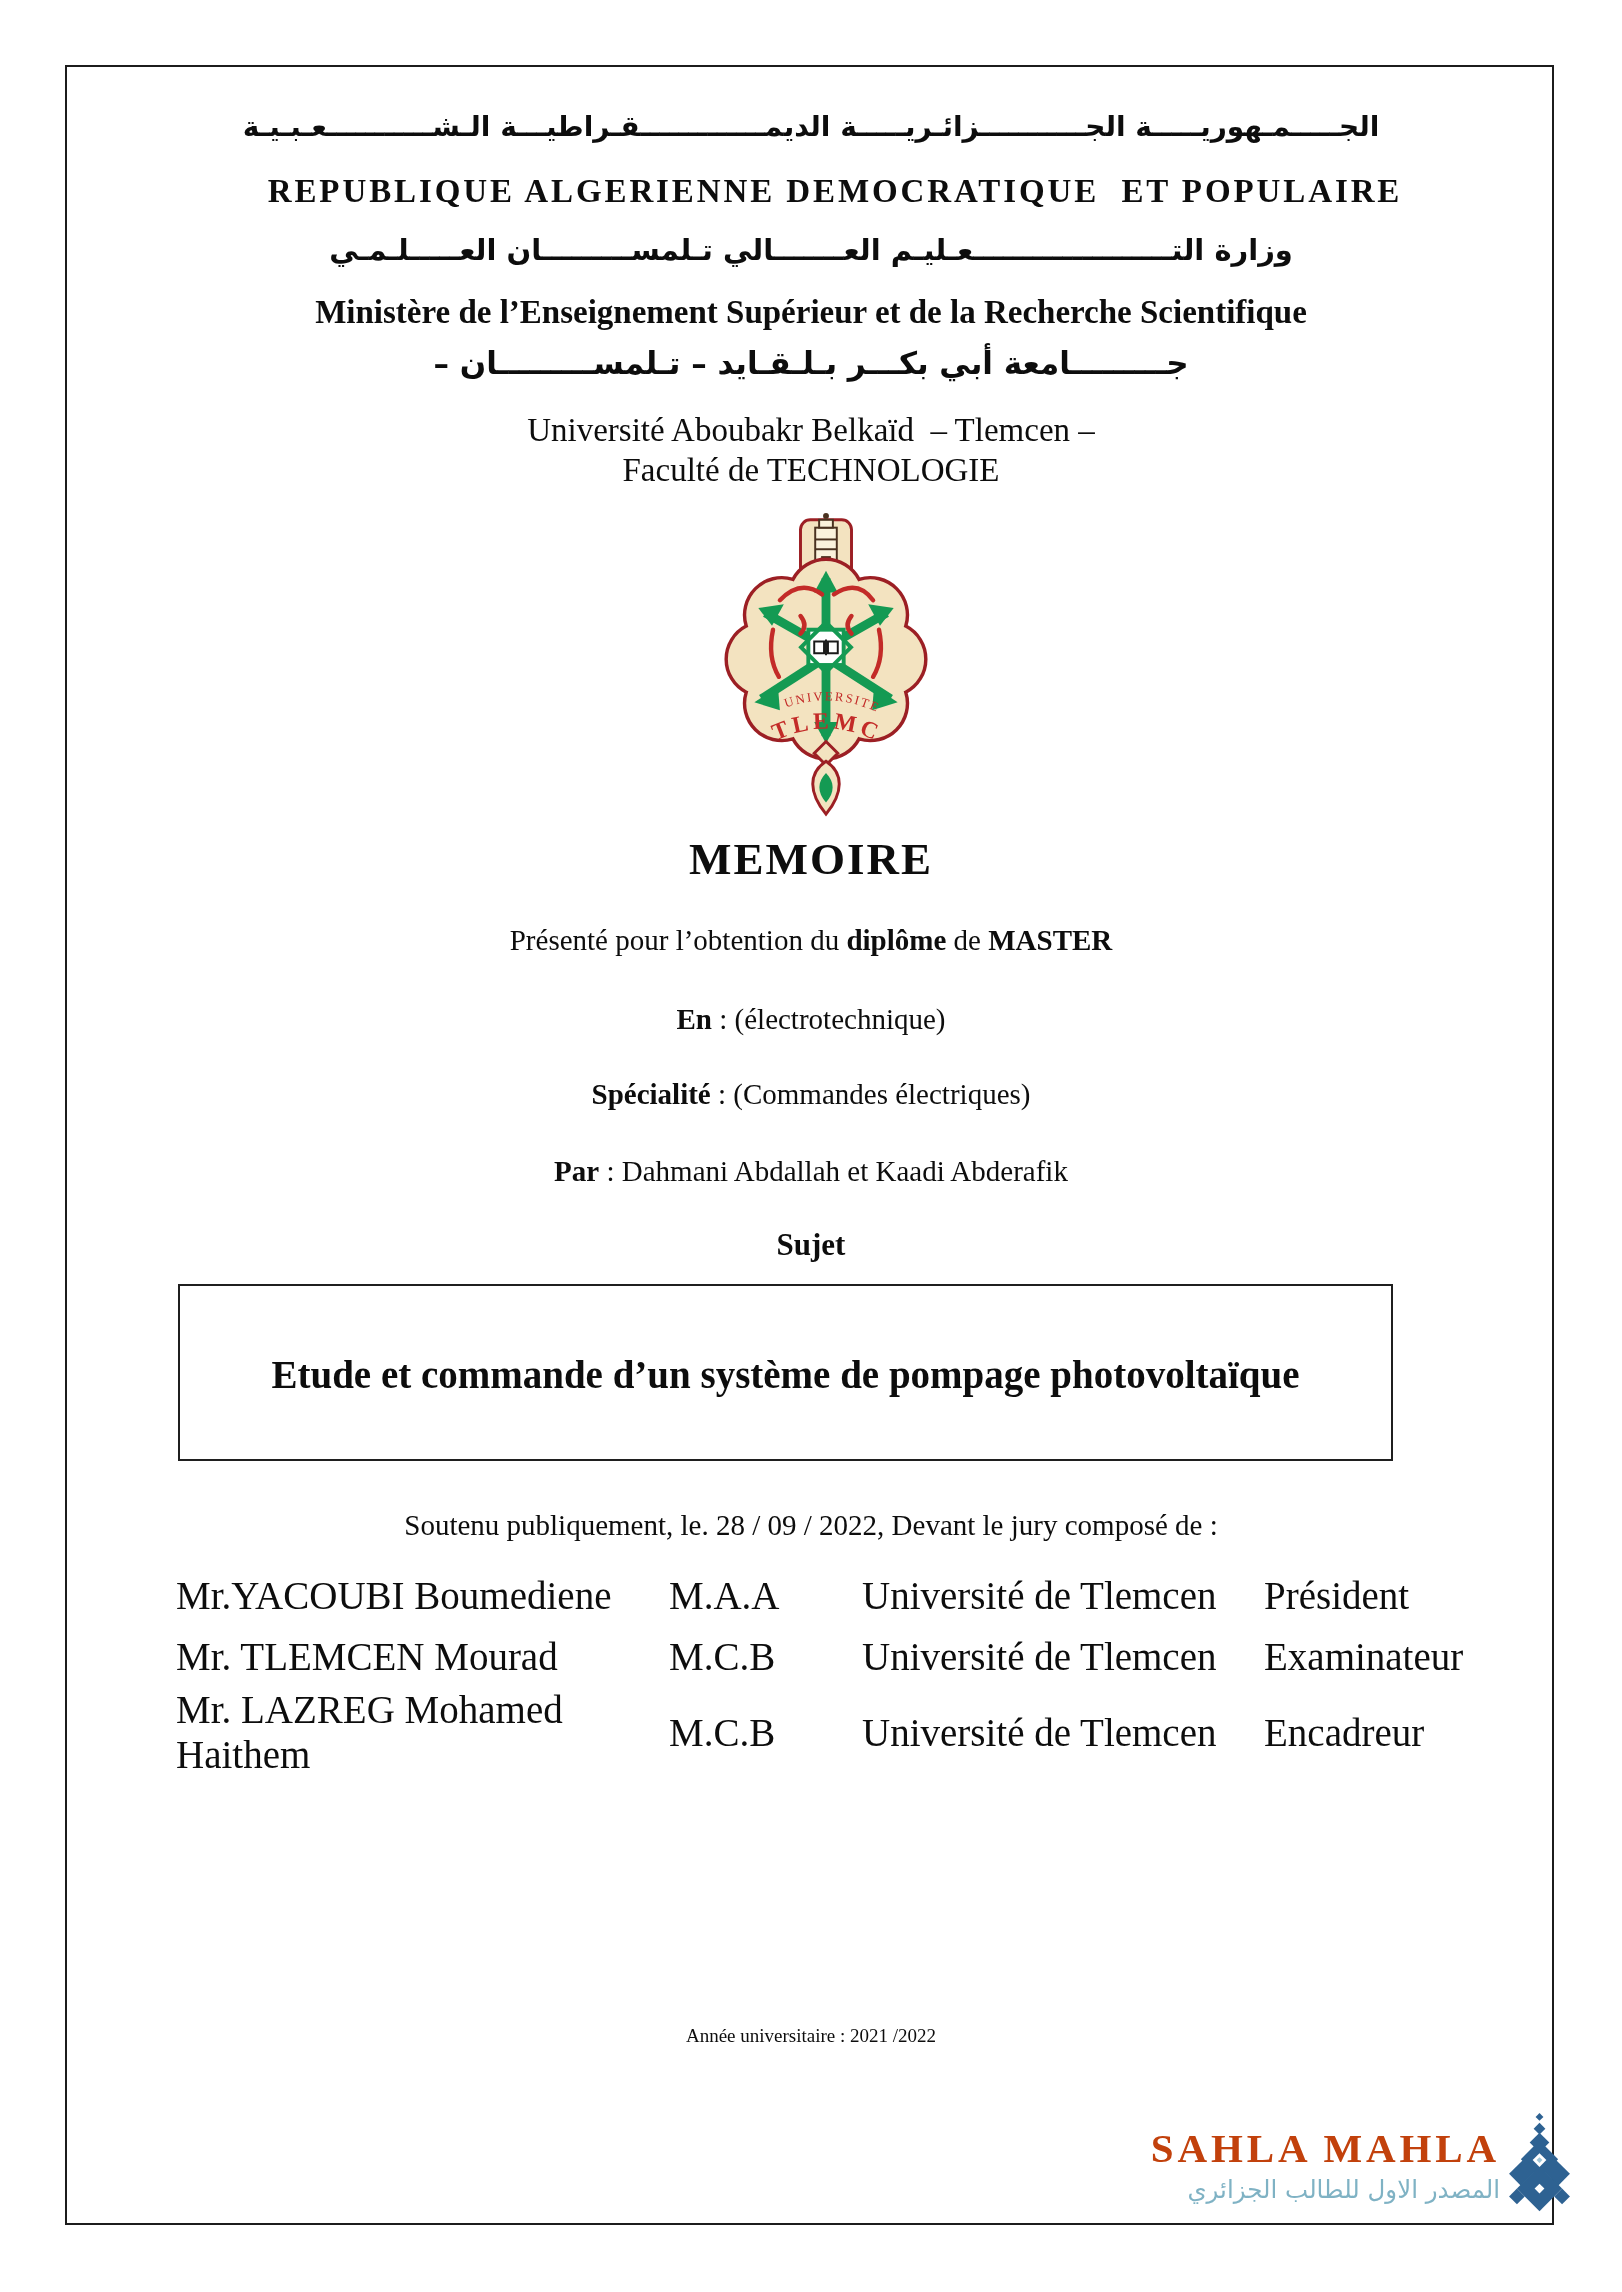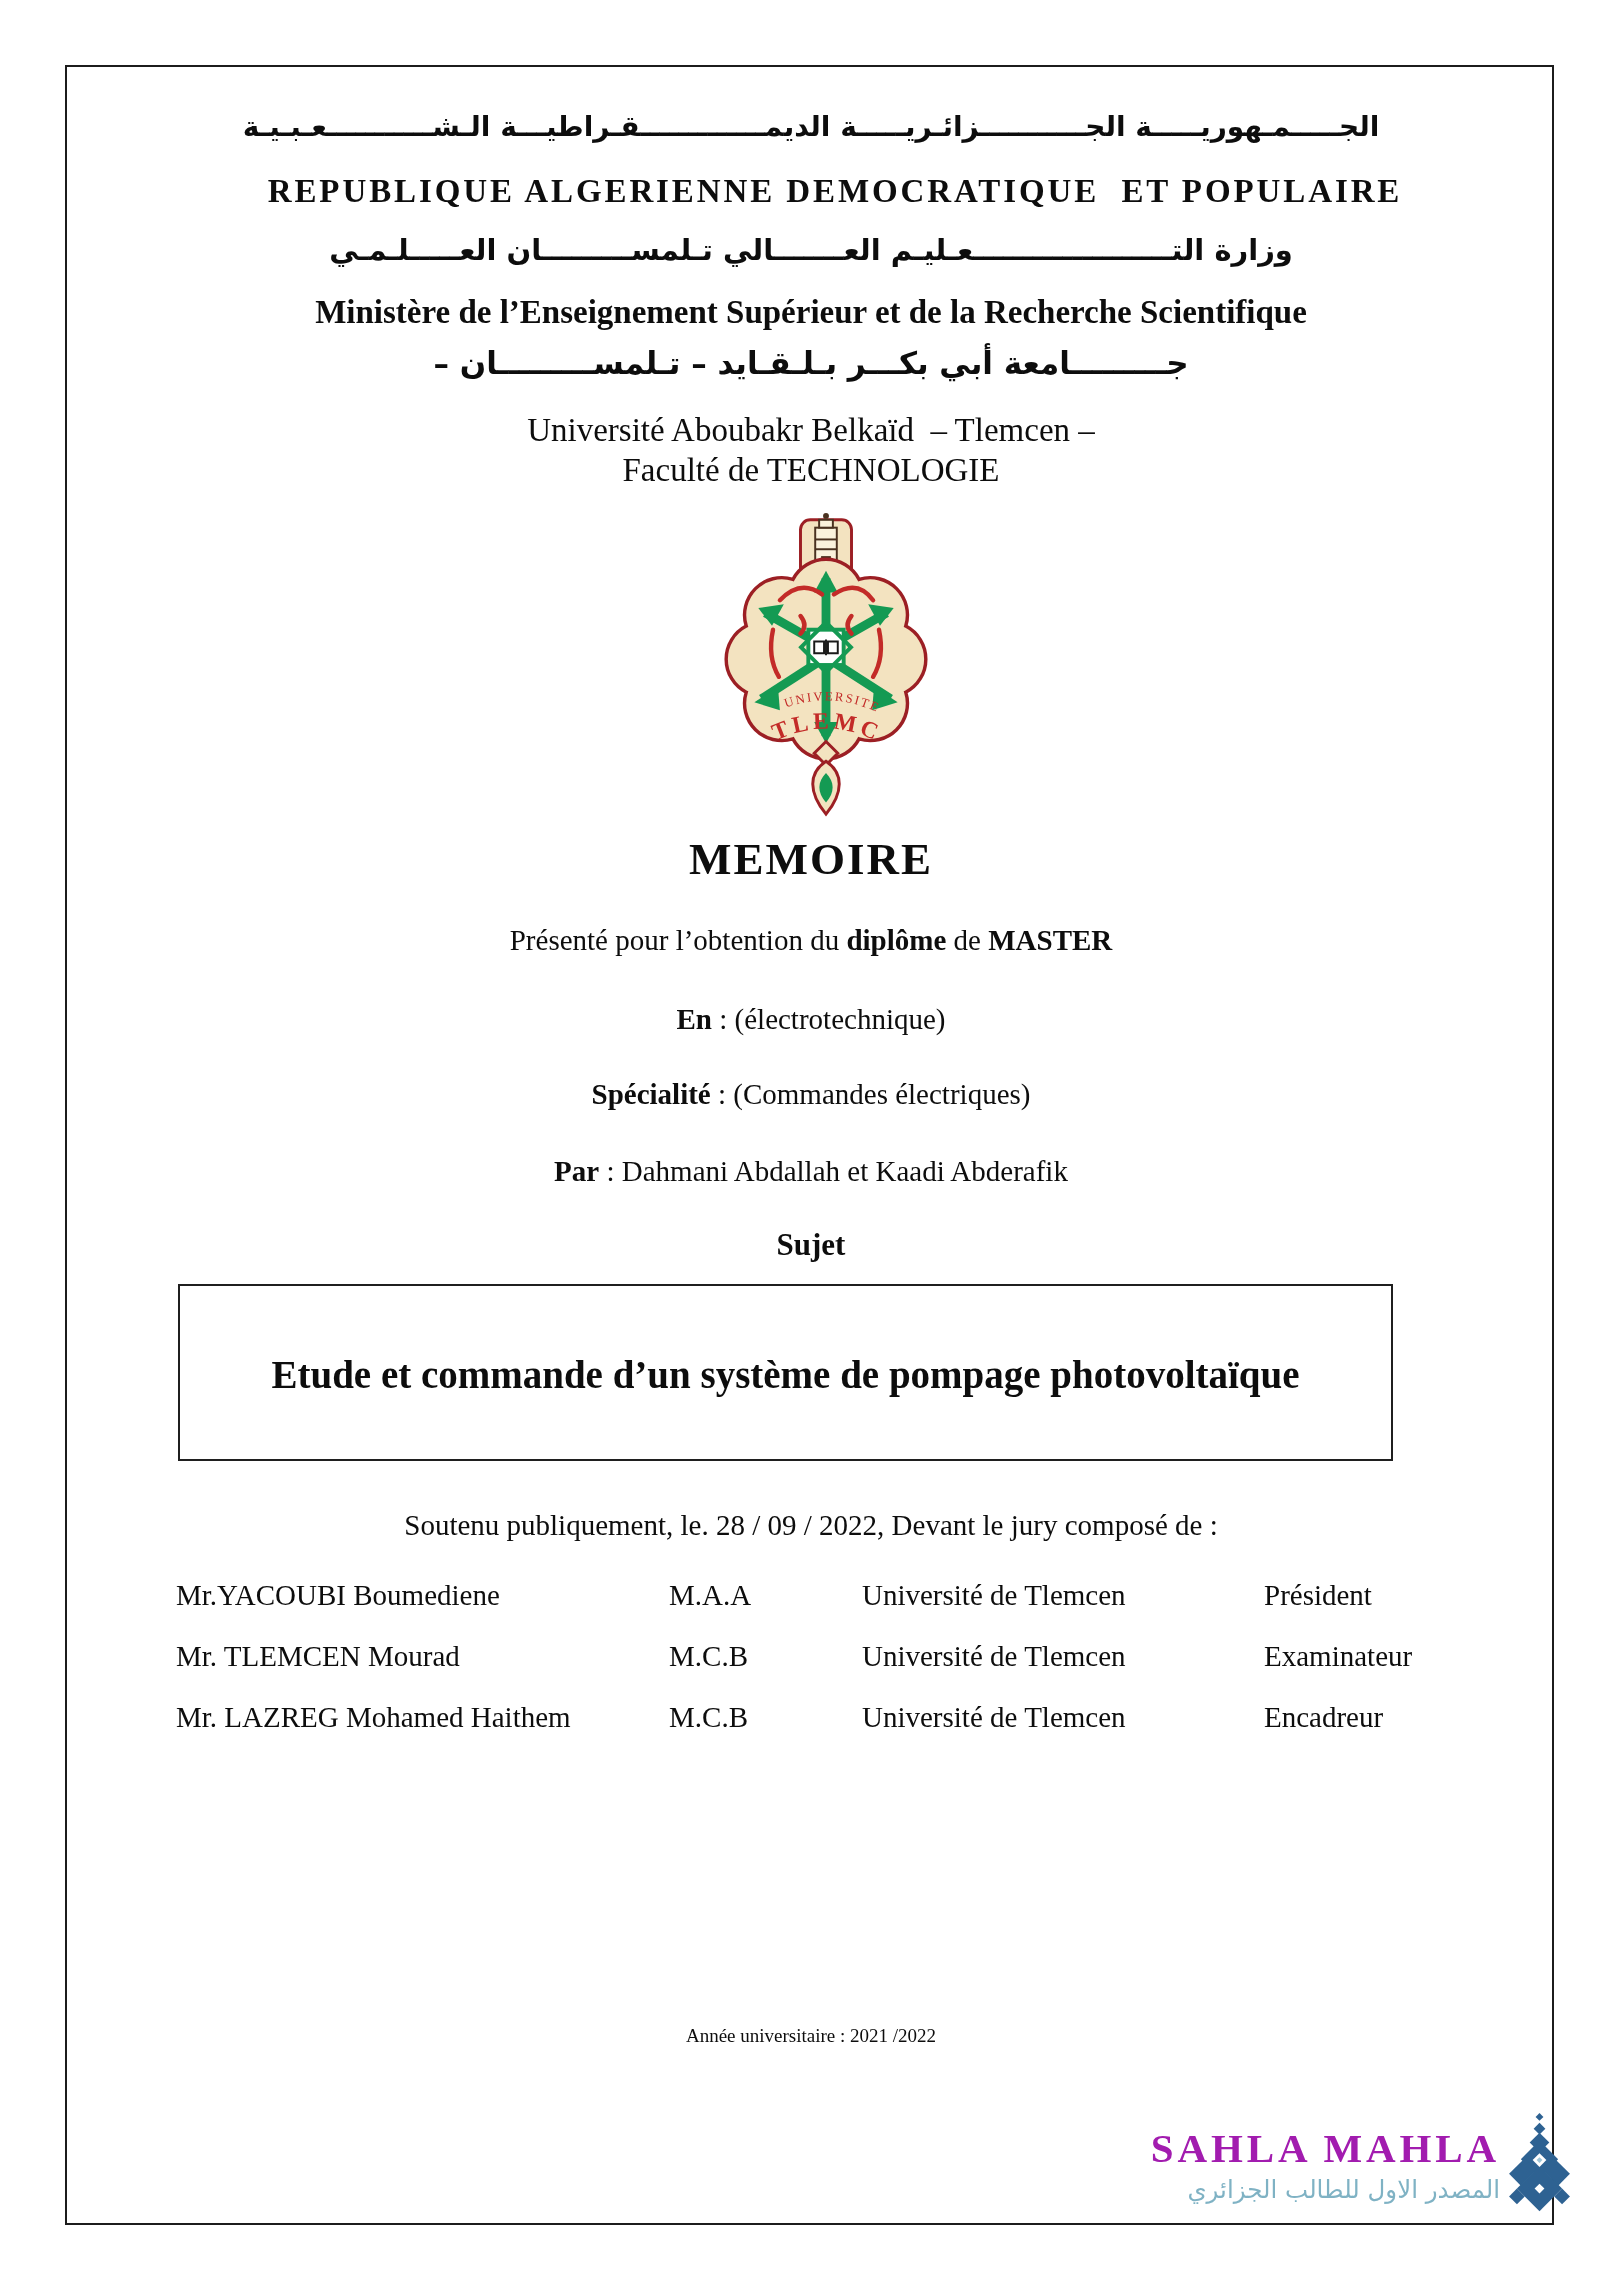--- a/index.html
+++ b/index.html
@@ -35,35 +35,35 @@
   .subject-box{
     position:absolute;left:178px;top:1284px;width:1215px;height:177px;
     border:2px solid #1f1f1f;box-sizing:border-box;background:#fff;
     display:flex;justify-content:center;align-items:flex-start;
     padding-top:63px;
   }
   .subject-box .title{font-size:39px;font-weight:700;text-align:center;line-height:51px;}
   .defense{top:1509px;font-size:29px;}
   .jury{
     position:absolute;left:176px;top:1565px;width:1333px;
-    font-size:29px;
+    font-size:39px;
   }
   .jury-row{
     display:grid;grid-template-columns:493px 193px 402px 1fr;
     height:61px;align-items:center;
   }
   .year-line{top:2025px;font-size:19px;}
   .watermark{
     position:absolute;top:2113px;right:49px;
     display:flex;align-items:center;gap:5.9px;
   }
   .wm-text{display:flex;flex-direction:column;align-items:flex-end;}
   .wm-brand{
     font-family:"Liberation Serif",serif;font-weight:700;
-    font-size:41px;letter-spacing:3.9px;color:#a21caf;line-height:45px;
+    font-size:41px;letter-spacing:3.9px;color:#c2410c;line-height:45px;
   }
   .wm-tagline{
     font-family:"DejaVu Sans",sans-serif;direction:rtl;
     font-size:24.5px;color:#7fb2c4;line-height:33px;margin-top:2px;
   }
   .wm-emblem{width:67px;height:106px;flex:0 0 auto;}
 </style>
 </head>
 <body>
 

